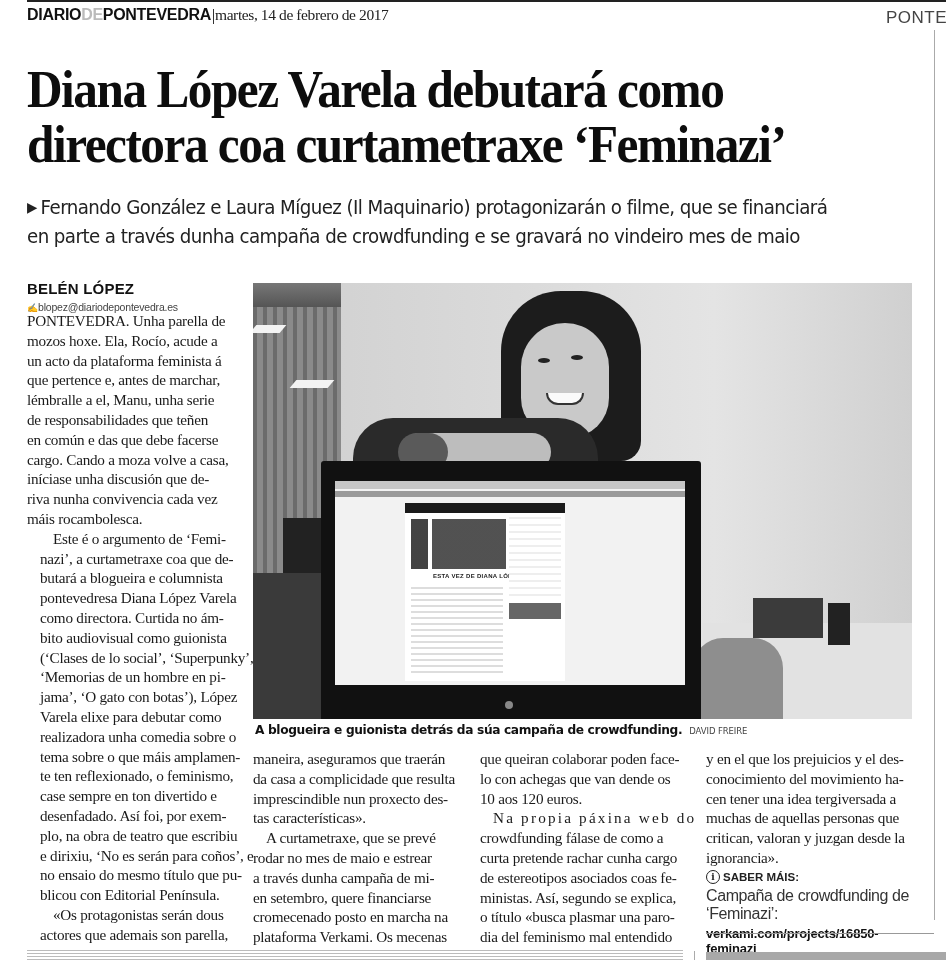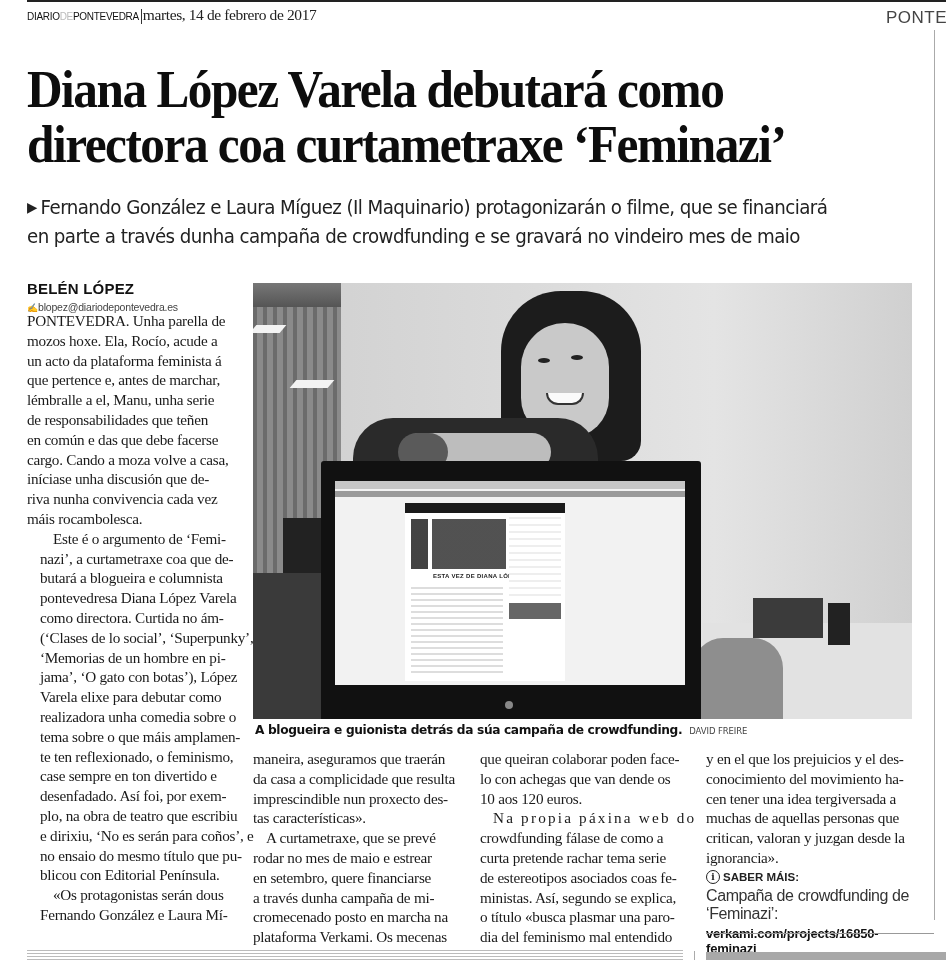--- a/index.html
+++ b/index.html
@@ -1,21 +1,21 @@
 <!DOCTYPE html>
 <html><head>
   <meta charset="utf-8">
   <style>
     * { box-sizing: border-box; margin: 0; padding: 0; }
     html, body { width: 946px; height: 960px; overflow: hidden; background: #ffffff; }
     body { position: relative; color: #111; font-family: "DejaVu Serif", serif; }
 
     .top-rule { position: absolute; left: 27px; top: 0; width: 919px; height: 2px; background: #222; }
     .masthead { position: absolute; left: 27px; top: 6px; height: 20px; display: flex; align-items: baseline; white-space: nowrap; }
-    .mast-logo { font-family: "Liberation Sans", sans-serif; font-weight: 400; font-size: 10px; letter-spacing: -0.3px; color: #111; text-align: center; }
+    .mast-logo { font-family: "Liberation Sans", sans-serif; font-weight: 700; font-size: 16px; letter-spacing: -0.3px; color: #111; text-align: center; }
     .mast-logo .de { color: #bbb; }
     .mast-sep { display: inline-block; width: 1px; height: 15px; background: #333; margin: 0 1px 0 2px; align-self: center; }
     .mast-date { font-family: "Liberation Serif", serif; font-size: 15.5px; color: #222; letter-spacing: -0.4px; }
     .section-tag { position: absolute; left: 886px; top: 8px; font-family: "Liberation Sans", sans-serif; font-size: 17px; color: #444; letter-spacing: 0.5px; white-space: nowrap; font-weight: 300; }
 
     .right-rule { position: absolute; left: 934px; top: 30px; width: 1px; height: 890px; background: #aaa; }
 
     .headline { position: absolute; left: 27px; top: 62px; width: 900px; font-family: "Liberation Serif", serif; font-weight: 700; font-size: 53px; line-height: 55px; letter-spacing: -1.6px; color: #0d0d0d; transform: scaleX(0.93); transform-origin: left top; }
     .headline .line { display: block; white-space: nowrap; }
 
@@ -126,36 +126,38 @@
     <span class="ln">iníciase unha discusión que de-</span>
     <span class="ln">riva nunha convivencia cada vez</span>
     <span class="ln">máis rocambolesca.</span>
   </p>
   <p class="ind">
     <span class="ln" style="padding-left:13px">Este é o argumento de ‘Femi-</span>
     <span class="ln">nazi’, a curtametraxe coa que de-</span>
     <span class="ln">butará a blogueira e columnista</span>
     <span class="ln">pontevedresa Diana López Varela</span>
     <span class="ln">como directora. Curtida no ám-</span>
+    <span class="ln">bito audiovisual como guionista</span>
     <span class="ln">(‘Clases de lo social’, ‘Superpunky’,</span>
     <span class="ln">‘Memorias de un hombre en pi-</span>
     <span class="ln">jama’, ‘O gato con botas’), López</span>
     <span class="ln">Varela elixe para debutar como</span>
     <span class="ln">realizadora unha comedia sobre o</span>
     <span class="ln">tema sobre o que máis amplamen-</span>
     <span class="ln">te ten reflexionado, o feminismo,</span>
     <span class="ln">case sempre en ton divertido e</span>
     <span class="ln">desenfadado. Así foi, por exem-</span>
     <span class="ln">plo, na obra de teatro que escribiu</span>
     <span class="ln">e dirixiu, ‘No es serán para coños’, e</span>
     <span class="ln">no ensaio do mesmo título que pu-</span>
     <span class="ln">blicou con Editorial Península.</span>
   </p>
   <p class="ind">
     <span class="ln" style="padding-left:13px">«Os protagonistas serán dous</span>
+    <span class="ln">actores que ademais son parella,</span>
     <span class="ln">Fernando González e Laura Mí-</span>
 
   </p>
 </div>
 
 <div class="photo">
   <div class="wall"></div>
   <div class="door"></div>
   <div class="door-top"></div>
   <div class="light1"></div>
@@ -198,37 +200,37 @@
 <div class="col col2">
   <p>
     <span class="ln">maneira, aseguramos que traerán</span>
     <span class="ln">da casa a complicidade que resulta</span>
     <span class="ln">imprescindible nun proxecto des-</span>
     <span class="ln">tas características».</span>
   </p>
   <p>
     <span class="ln" style="padding-left:13px">A curtametraxe, que se prevé</span>
     <span class="ln">rodar no mes de maio e estrear</span>
+    <span class="ln">a través dunha campaña de mi-</span>
     <span class="ln">en setembro, quere financiarse</span>
-    <span class="ln">a través dunha campaña de mi-</span>
     <span class="ln">cromecenado posto en marcha na</span>
     <span class="ln">plataforma Verkami. Os mecenas</span>
   </p>
 </div>
 
 <div class="col col3">
   <p>
     <span class="ln">que queiran colaborar poden face-</span>
     <span class="ln">lo con achegas que van dende os</span>
     <span class="ln">10 aos 120 euros.</span>
   </p>
   <p>
     <span class="ln" style="padding-left:13px;letter-spacing:2.2px">Na propia páxina web do</span>
     <span class="ln">crowdfunding fálase de como a</span>
-    <span class="ln">curta pretende rachar tema serie</span>
+    <span class="ln">curta pretende rachar cunha cargo</span>
     <span class="ln">de estereotipos asociados coas fe-</span>
     <span class="ln">ministas. Así, segundo se explica,</span>
     <span class="ln">o título «busca plasmar una paro-</span>
     <span class="ln">dia del feminismo mal entendido</span>
   </p>
 </div>
 
 <div class="col col4">
   <p>
     <span class="ln">y en el que los prejuicios y el des-</span>

